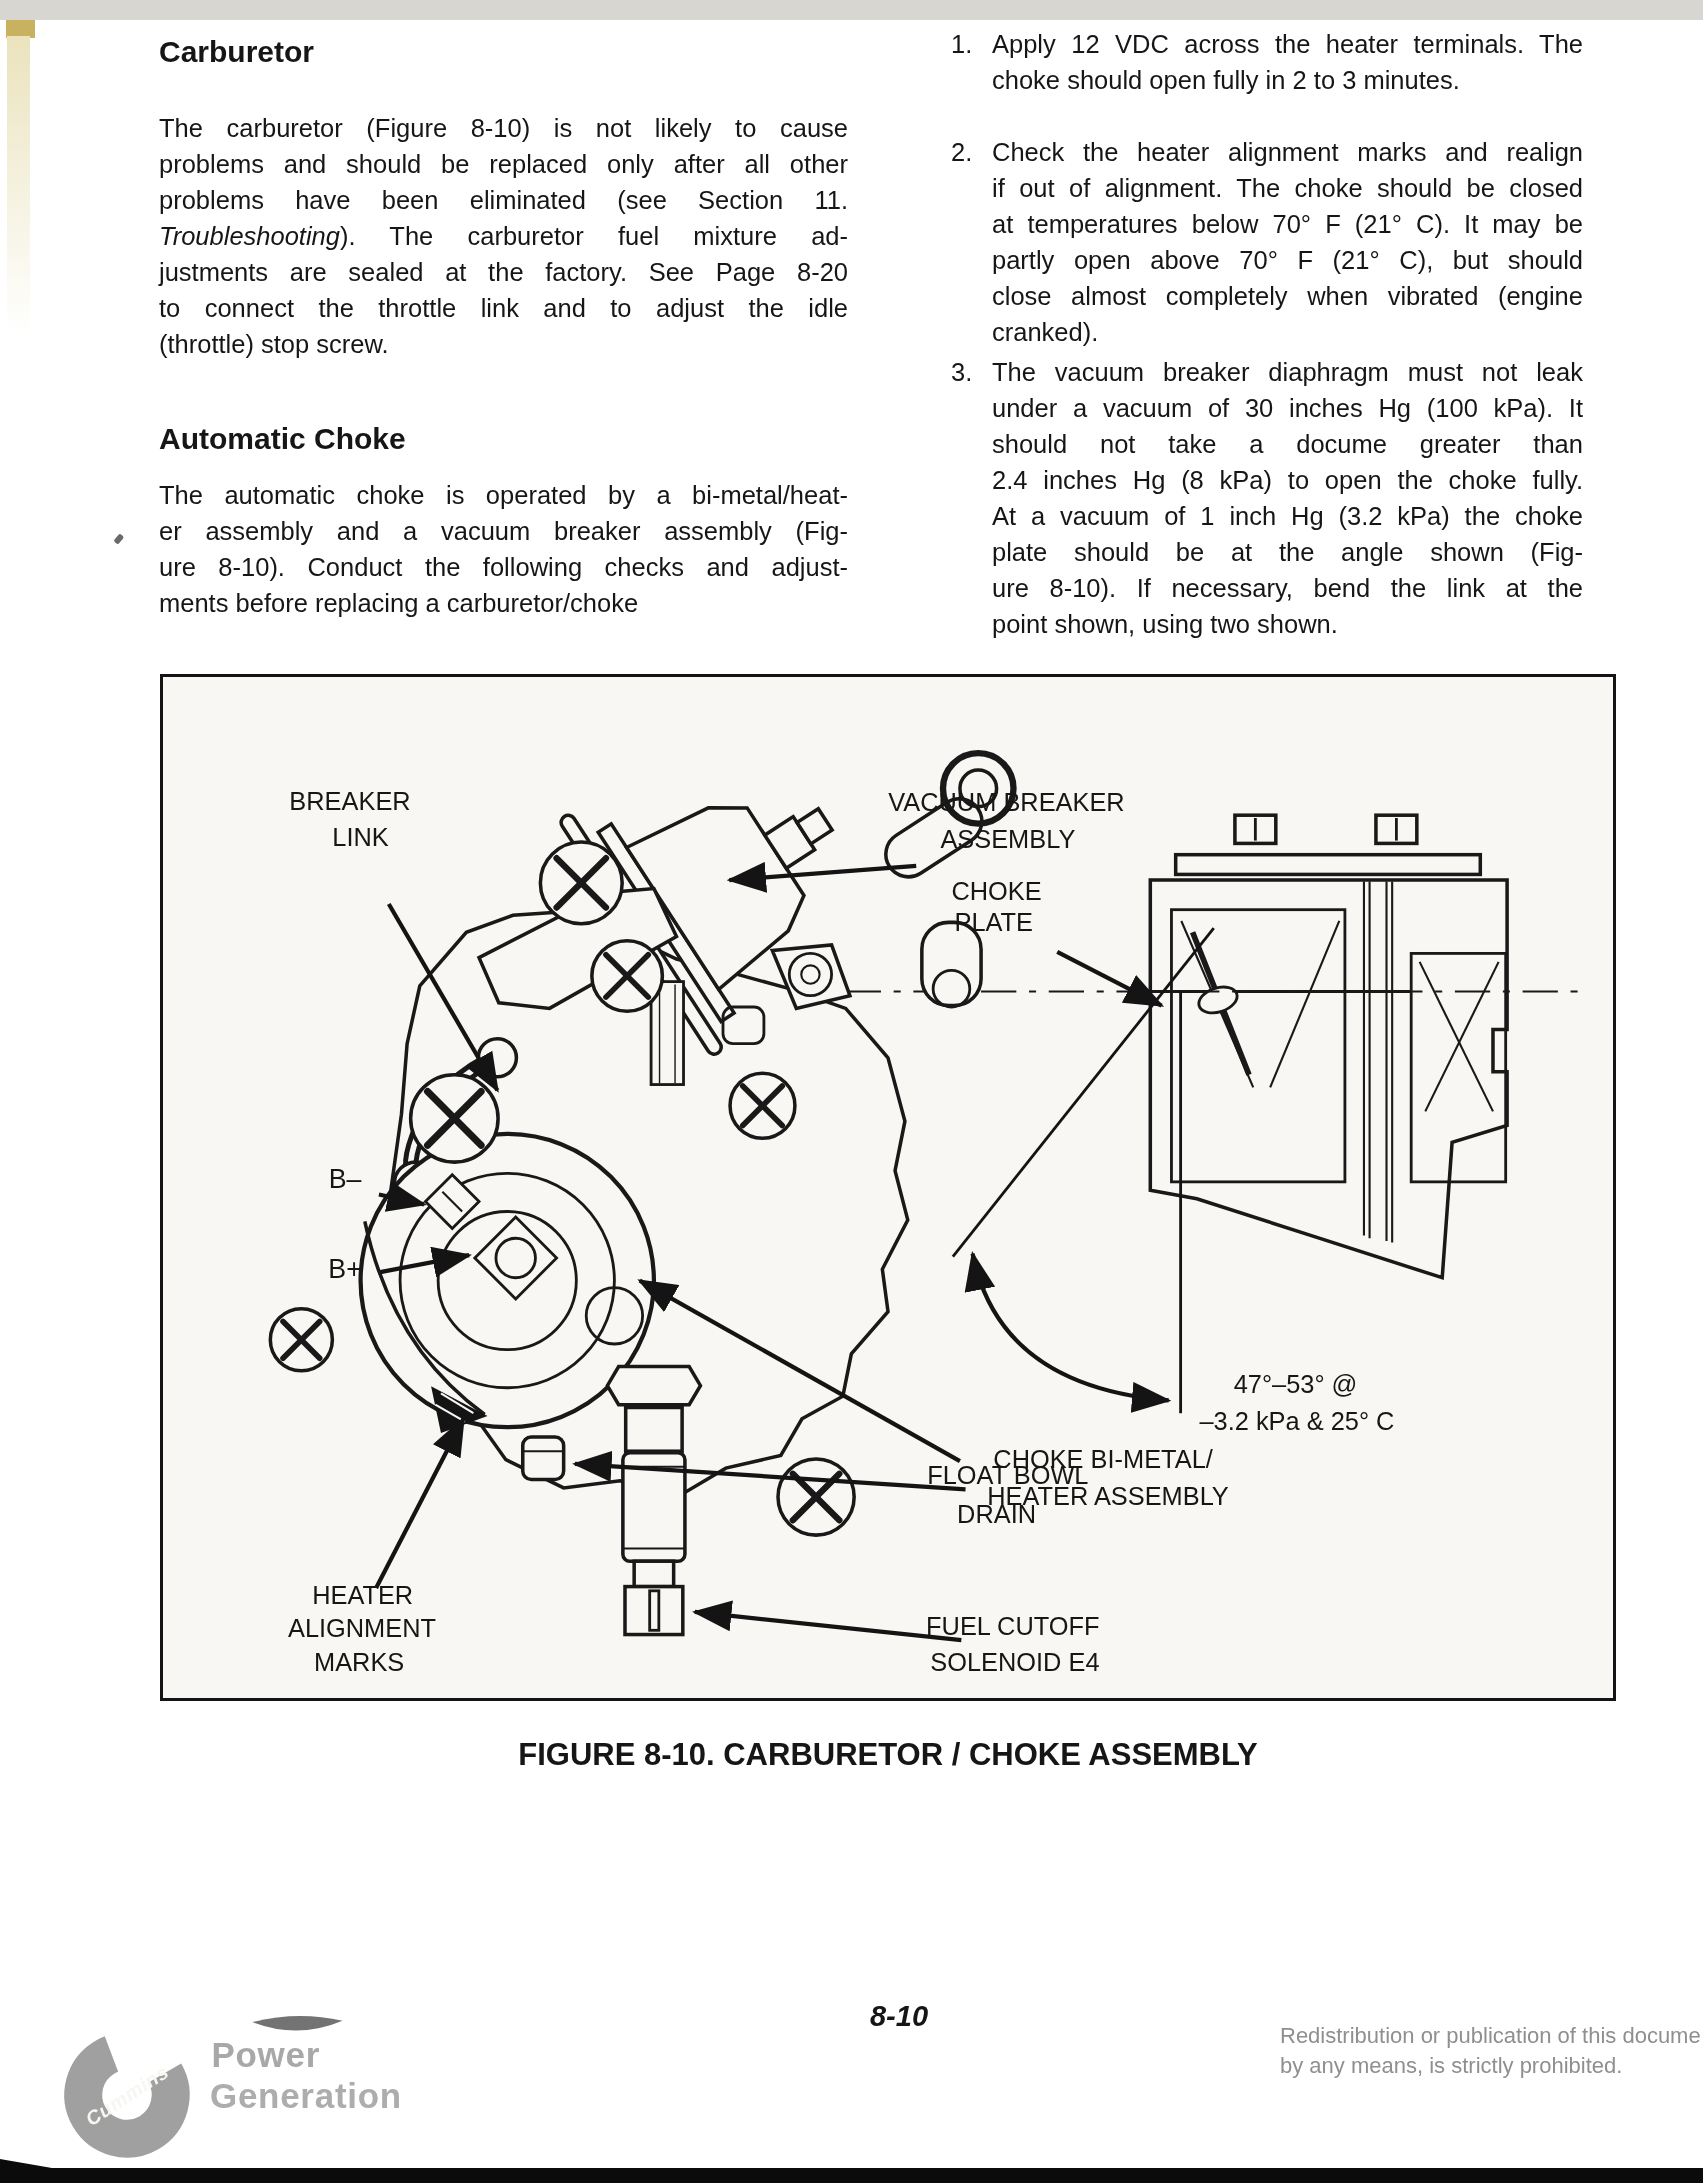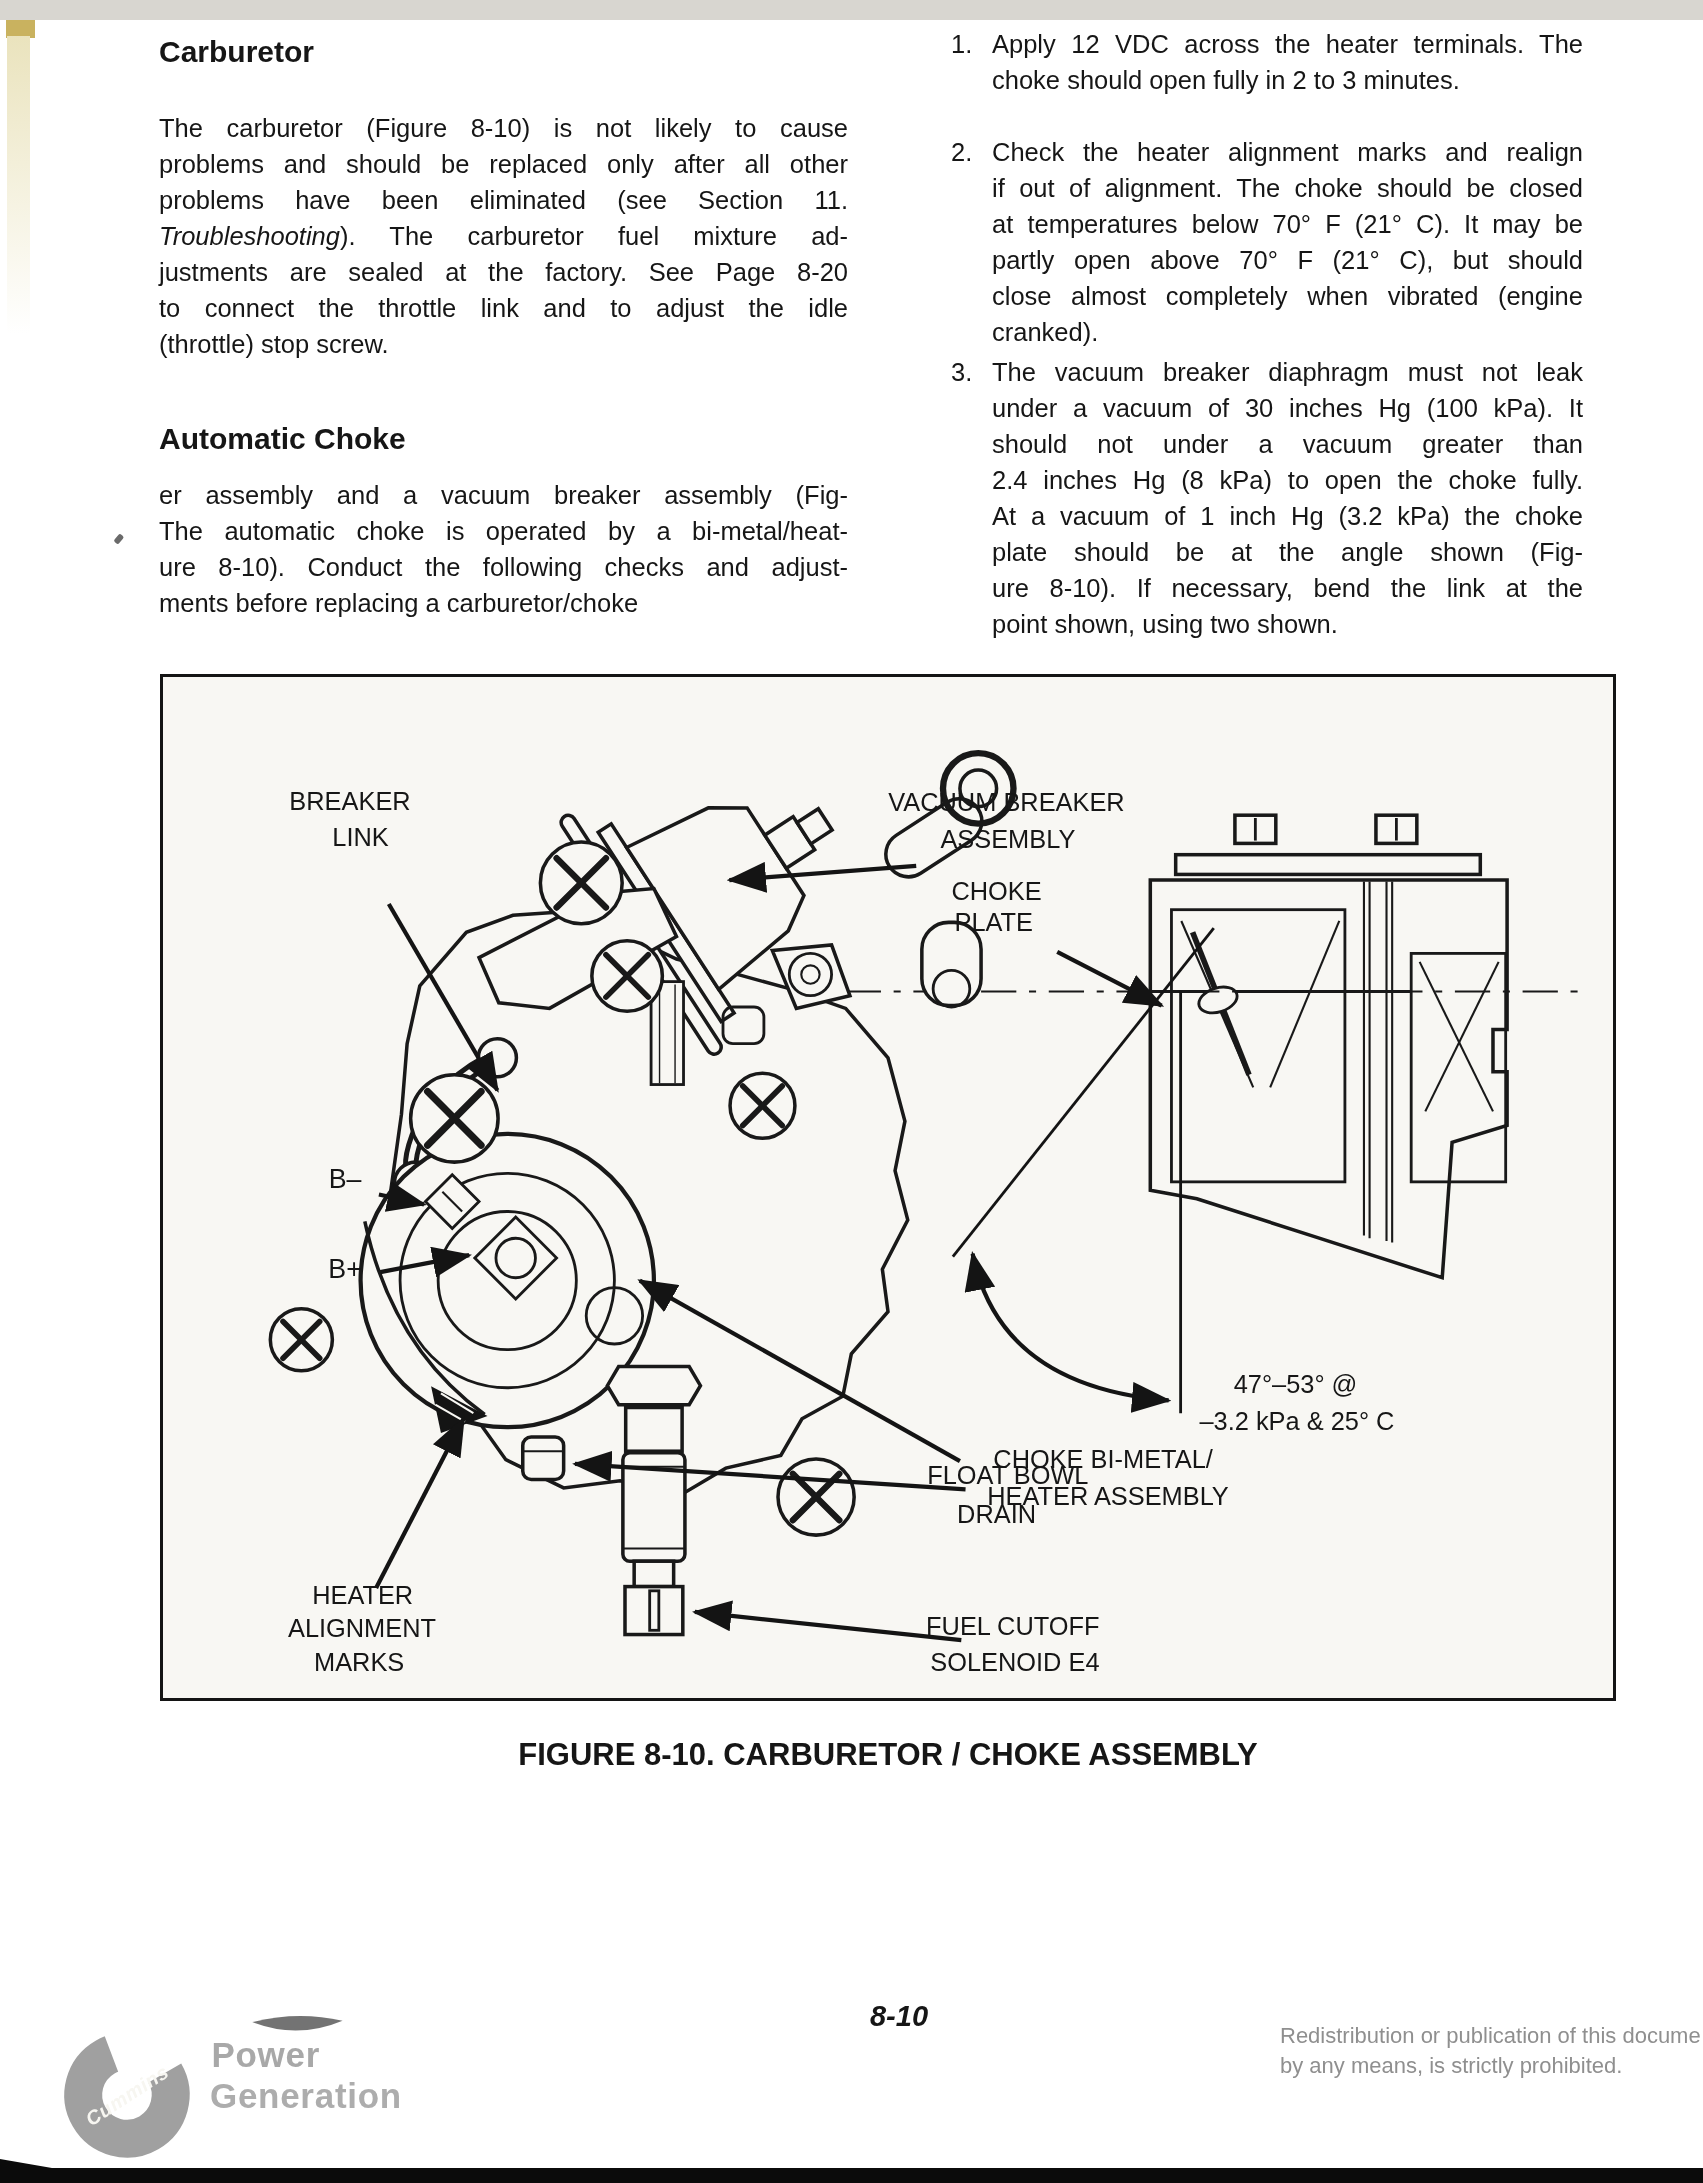--- a/index.html
+++ b/index.html
@@ -50,22 +50,22 @@
       <div class="pline">The carburetor (Figure 8-10) is not likely to cause</div>
       <div class="pline">problems and should be replaced only after all other</div>
       <div class="pline">problems have been eliminated (see Section 11.</div>
       <div class="pline"><i>Troubleshooting</i>). The carburetor fuel mixture ad-</div>
       <div class="pline">justments are sealed at the factory. See Page 8-20</div>
       <div class="pline">to connect the throttle link and to adjust the idle</div>
       <div class="pline">(throttle) stop screw.</div>
     </div>
   <div class="heading col-left-block" style="top:402px;">Automatic Choke</div>
   <div class="jp col-left-block" style="top:457px;">
+      <div class="pline">The automatic choke is operated by a bi-metal/heat-</div>
       <div class="pline">er assembly and a vacuum breaker assembly (Fig-</div>
-      <div class="pline">The automatic choke is operated by a bi-metal/heat-</div>
       <div class="pline">ure 8-10). Conduct the following checks and adjust-</div>
       <div class="pline">ments before replacing a carburetor/choke</div>
     </div>
 
   <div style="position:absolute;left:992px;top:5.8px;width:591px;">
     <div class="list-item" style="top:0;">
       <span class="num">1.</span>
       <div class="jp" style="position:relative;width:591px;">
           <div class="pline">Apply 12 VDC across the heater terminals. The</div>
           <div class="pline">choke should open fully in 2 to 3 minutes.</div>
@@ -80,21 +80,21 @@
           <div class="pline">partly open above 70° F (21° C), but should</div>
           <div class="pline">close almost completely when vibrated (engine</div>
           <div class="pline">cranked).</div>
         </div>
     </div>
     <div class="list-item" style="top:328px;">
       <span class="num">3.</span>
       <div class="jp" style="position:relative;width:591px;">
           <div class="pline">The vacuum breaker diaphragm must not leak</div>
           <div class="pline">under a vacuum of 30 inches Hg (100 kPa). It</div>
-          <div class="pline">should not under a vacuum greater than</div>
+          <div class="pline">should not take a docume greater than</div>
           <div class="pline">2.4 inches Hg (8 kPa) to open the choke fully.</div>
           <div class="pline">At a vacuum of 1 inch Hg (3.2 kPa) the choke</div>
           <div class="pline">plate should be at the angle shown (Fig-</div>
           <div class="pline">ure 8-10). If necessary, bend the link at the</div>
           <div class="pline">point shown, using two shown.</div>
         </div>
     </div>
   </div>
 
   <div class="figure">

